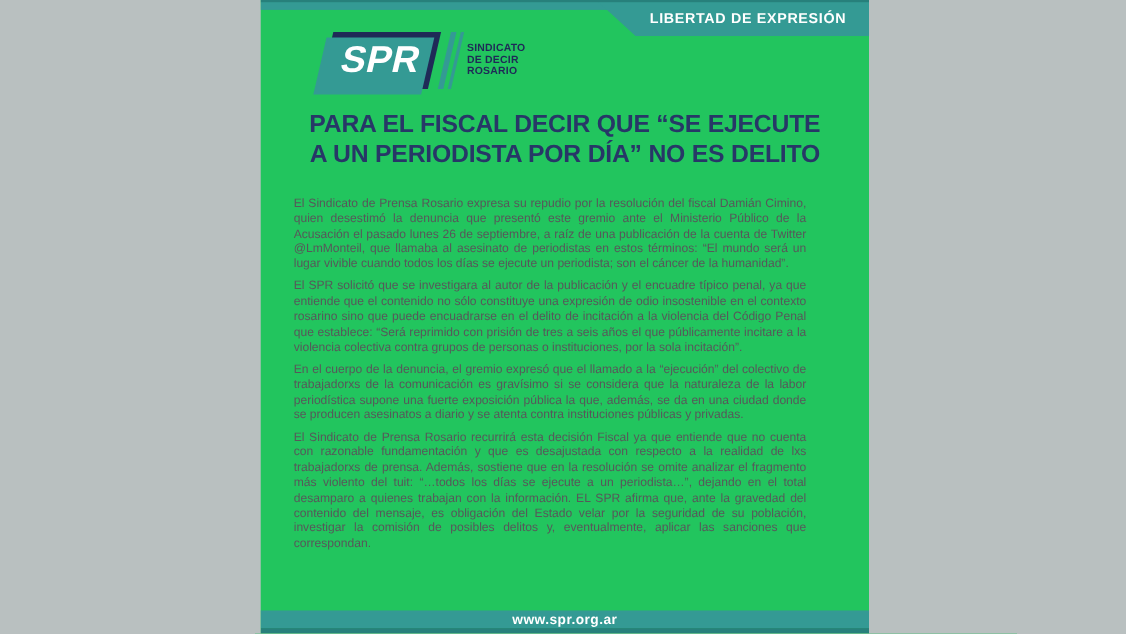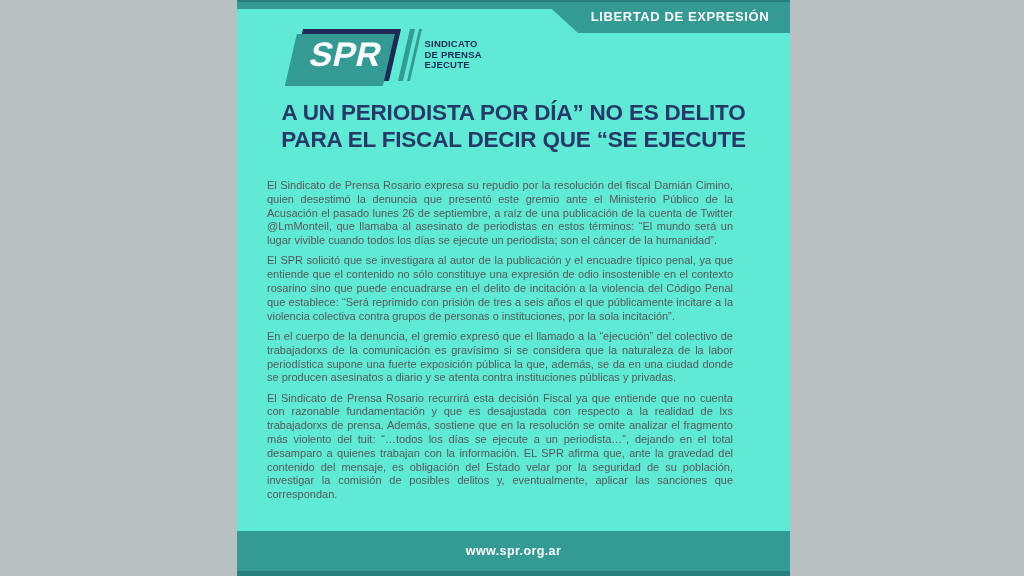--- a/index.html
+++ b/index.html
@@ -6,21 +6,21 @@
     --teal:#349a94;
     --teal-dark:#27807b;
     --navy:#273767;
     --navy-deep:#1f2a57;
     --body-text:#57585a;
   }
   *{margin:0;padding:0;box-sizing:border-box;}
   html,body{width:1024px;height:576px;overflow:hidden;}
   body{font-family:"Liberation Sans","DejaVu Sans",sans-serif;background:#b9c0c0;}
   .canvas{position:relative;width:1024px;height:576px;background:#b9c0c0;}
-  .card{position:absolute;left:237px;top:0;width:553px;height:576px;background:#5eead4;overflow:hidden;}
+  .card{position:absolute;left:237px;top:0;width:553px;height:576px;background:#22c55e;overflow:hidden;}
 
   
   .top-strip{position:absolute;top:0;left:0;right:0;height:9px;background:var(--teal);z-index:1;}
   .top-edge{position:absolute;top:0;left:0;right:0;height:2px;background:var(--teal-dark);z-index:3;}
 
   
   .banner{position:absolute;top:0;right:0;width:248px;height:33px;background:var(--teal);
     clip-path:polygon(0 0,100% 0,100% 100%,36px 100%);
     display:flex;align-items:center;justify-content:center;padding-left:28px;z-index:2;}
   .banner-label{color:#ffffff;font-weight:bold;font-size:13px;letter-spacing:0.6px;}
@@ -42,21 +42,21 @@
   
   .title{position:absolute;top:99px;left:18px;right:18px;text-align:center;color:var(--navy);
     font-weight:bold;font-size:22.5px;line-height:27px;letter-spacing:-0.2px;}
 
   
   .article{position:absolute;top:179px;left:30px;width:466px;}
   .para{font-size:11px;line-height:13.8px;color:var(--body-text);text-align:justify;
     margin-bottom:6.5px;}
 
   
-  .footer{position:absolute;bottom:5px;left:0;right:0;height:40px;background:var(--teal);
+  .footer{position:absolute;bottom:5px;left:0;right:0;height:16px;background:var(--teal);
     display:flex;align-items:center;justify-content:center;}
   .footer-edge{position:absolute;bottom:0;left:0;right:0;height:5px;background:var(--teal-dark);}
   .footer-url{color:#ffffff;font-weight:bold;font-size:12.5px;letter-spacing:0.4px;}
 </style>
 </head>
 <body>
 
 <div class="canvas">
   <div class="card">
 
@@ -70,28 +70,28 @@
     <div class="logo-row">
       <div class="logo-box">
         <span class="logo-acronym">SPR</span>
       </div>
       <div class="logo-slashes">
         <div class="slash slash-thick"></div>
         <div class="slash slash-thin"></div>
       </div>
       <div class="logo-name">
         <div>SINDICATO</div>
-        <div>DE PRENSA</div>
-        <div>EJECUTE</div>
+        <div>DE DECIR</div>
+        <div>ROSARIO</div>
       </div>
     </div>
 
     <div class="title">
+      <div>PARA EL FISCAL DECIR QUE “SE EJECUTE</div>
       <div>A UN PERIODISTA POR DÍA” NO ES DELITO</div>
-      <div>PARA EL FISCAL DECIR QUE “SE EJECUTE</div>
     </div>
 
     <div class="article">
       <div class="para">El Sindicato de Prensa Rosario expresa su repudio por la resolución del fiscal Damián Cimino, quien desestimó la denuncia que presentó este gremio ante el Ministerio Público de la Acusación el pasado lunes 26 de septiembre, a raíz de una publicación de la cuenta de Twitter @LmMonteil, que llamaba al asesinato de periodistas en estos términos: “El mundo será un lugar vivible cuando todos los días se ejecute un periodista; son el cáncer de la humanidad”.</div>
       <div class="para">El SPR solicitó que se investigara al autor de la publicación y el encuadre típico penal, ya que entiende que el contenido no sólo constituye una expresión de odio insostenible en el contexto rosarino sino que puede encuadrarse en el delito de incitación a la violencia del Código Penal que establece: “Será reprimido con prisión de tres a seis años el que públicamente incitare a la violencia colectiva contra grupos de personas o instituciones, por la sola incitación”.</div>
       <div class="para">En el cuerpo de la denuncia, el gremio expresó que el llamado a la “ejecución” del colectivo de trabajadorxs de la comunicación es gravísimo si se considera que la naturaleza de la labor periodística supone una fuerte exposición pública la que, además, se da en una ciudad donde se producen asesinatos a diario y se atenta contra instituciones públicas y privadas.</div>
       <div class="para">El Sindicato de Prensa Rosario recurrirá esta decisión Fiscal ya que entiende que no cuenta con razonable fundamentación y que es desajustada con respecto a la realidad de lxs trabajadorxs de prensa. Además, sostiene que en la resolución se omite analizar el fragmento más violento del tuit: “…todos los días se ejecute a un periodista…”, dejando en el total desamparo a quienes trabajan con la información. EL SPR afirma que, ante la gravedad del contenido del mensaje, es obligación del Estado velar por la seguridad de su población, investigar la comisión de posibles delitos y, eventualmente, aplicar las sanciones que correspondan.</div>
     </div>
 
     <div class="footer">

